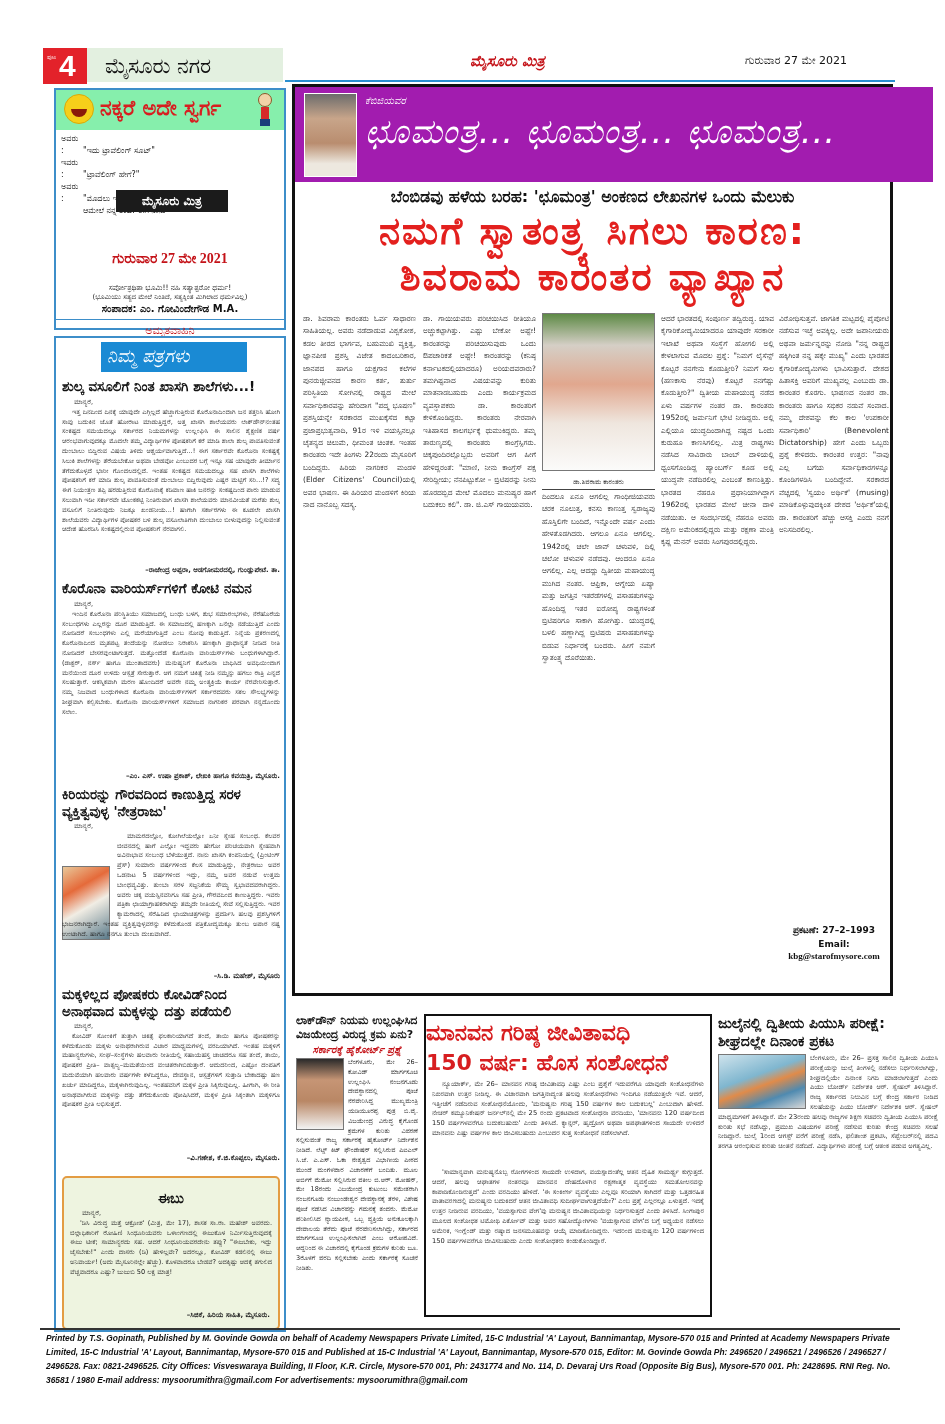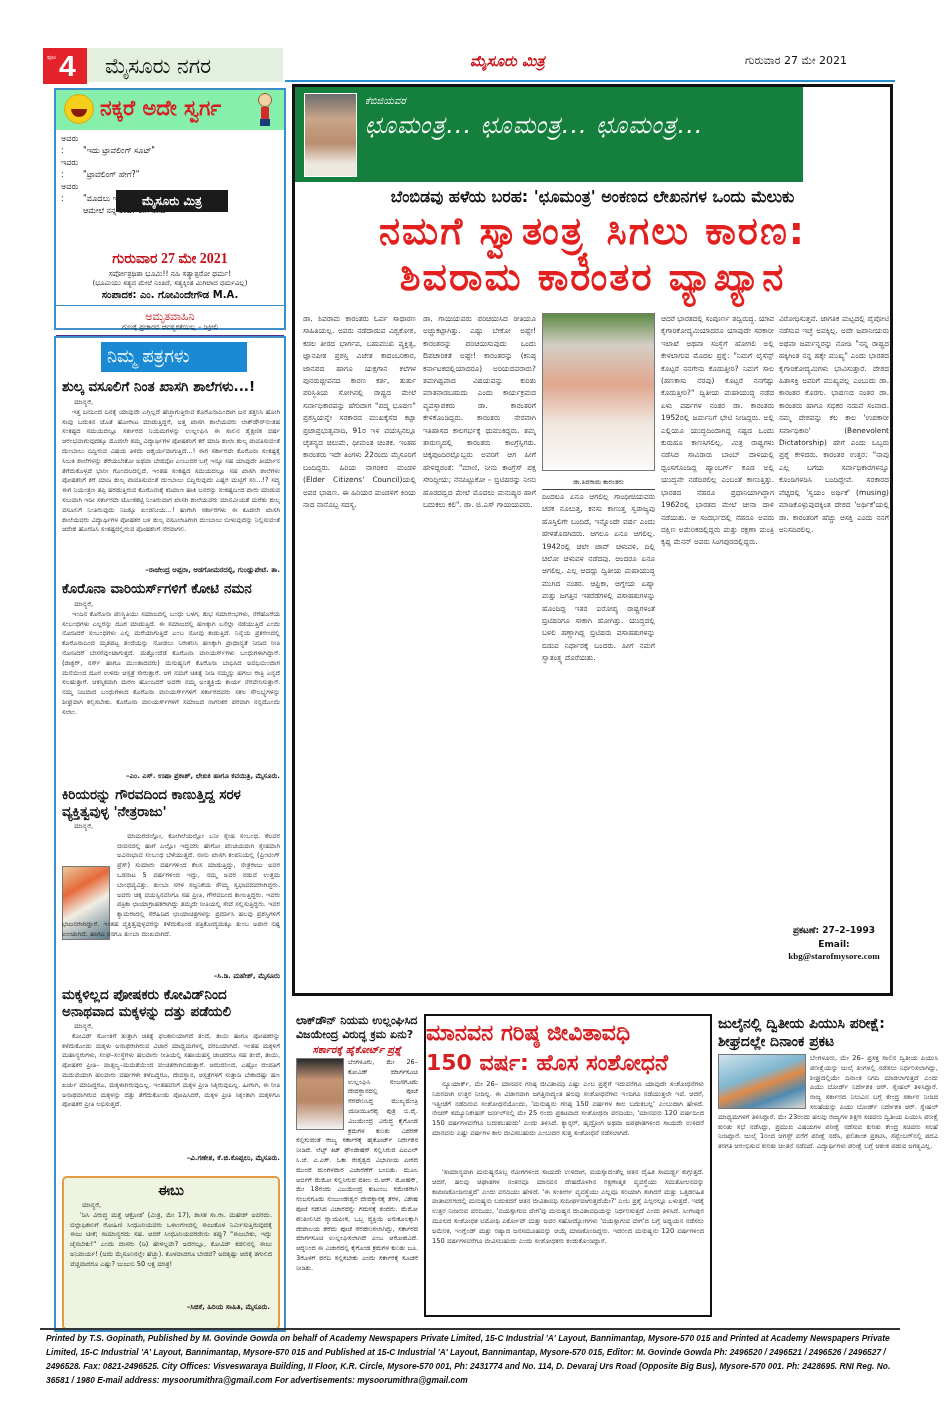--- a/index.html
+++ b/index.html
@@ -25,32 +25,32 @@
 .dancer .h{position:absolute;left:6px;top:0;width:14px;height:14px;border-radius:50%;background:#f1d3a7;border:1px solid #8a5a2a}
 .dancer .b{position:absolute;left:9px;top:14px;width:8px;height:12px;background:#d62a2a}
 .dancer .l{position:absolute;left:8px;top:26px;width:10px;height:7px;background:#1a3d7a}
 .jl{font-size:8px;line-height:12px;padding-left:5px}
 .jl b{display:inline-block;width:22px;font-weight:normal}
 #mast-box{position:absolute;left:60px;top:100px;width:112px;height:22px;background:#1b1b1b;color:#fff;font-size:12px;text-align:center;line-height:22px;font-weight:bold}
 .c{text-align:center}
 .redd{color:#c41218}
 .sep{border-top:1.5px solid #3d8ec9}
 #pr{top:336px;height:996px}
-#pr-head{position:absolute;left:45px;top:4px;width:146px;height:30px;background:#1a8ad4;color:#fff;font-size:18px;padding:3px 6px;}
+#pr-head{position:absolute;left:45px;top:4px;width:146px;height:30px;background:#1a8ad4;color:#fff;font-size:18px;padding:3px 6px;font-style:italic}
 .lt{position:absolute;left:6px;width:218px;font-size:13.5px;font-weight:bold;line-height:17px;text-align:left}
 .lp{position:absolute;left:6px;width:218px;font-size:6.6px;line-height:9.8px;color:#222;text-align:justify}
 .sig{text-align:right;font-weight:bold;font-size:7px}
 .photo1{position:absolute;left:6px;top:425px;width:48px;height:74px;background:linear-gradient(150deg,#e9c89a 0%,#e56a3a 30%,#f1ede4 55%,#5a7a8a 100%);border:1px solid #777}
 #eebu{position:absolute;left:6px;top:838px;width:218px;height:154px;border:2px solid #e39c43;border-radius:5px;background:#eef4e0}
 
 #art{left:292px;top:84px;width:601px;height:912px;border:3px solid #111}
-#art-head{position:absolute;left:0;top:0;width:508px;height:95px;background:#15803d}
+#art-head{position:absolute;left:0;top:0;width:638px;height:95px;background:#a21caf}
 .face{position:absolute;left:9px;top:6px;width:53px;height:84px;background:linear-gradient(180deg,#6c6c6c 0%,#c8a58a 30%,#b98d6f 60%,#ede8df 85%);border:1px solid #fff}
 #art-kbg{position:absolute;left:70px;top:8px;font-size:10px;color:#fff;font-style:italic}
-#art-col{position:absolute;left:70px;top:24px;font-size:24px;color:#fff;font-style:italic;letter-spacing:1px}
+#art-col{position:absolute;left:70px;top:24px;font-size:34px;color:#fff;font-style:italic;letter-spacing:1px}
 #art-sub{position:absolute;left:0;top:100px;width:595px;text-align:center;font-size:16px;font-weight:bold}
 .art-h{position:absolute;left:0;width:595px;text-align:center;font-size:38px;color:#e3201e;font-weight:bold;letter-spacing:2px}
 .acol{position:absolute;font-size:7.4px;line-height:12.4px;color:#222;text-align:justify}
 .photo2{position:absolute;left:247px;top:226px;width:113px;height:158px;background:linear-gradient(180deg,#5e8a46 0%,#d5cfc6 20%,#e1a78e 45%,#efe6de 70%,#fbfbfa 100%);border:1px solid #777}
 #cap2{position:absolute;left:247px;top:391px;width:113px;text-align:center;font-size:6.5px;border-bottom:1px solid #444;padding-bottom:3px}
 #art-end{position:absolute;left:484px;top:836px;width:110px;text-align:center;font-size:9px;font-weight:bold;line-height:14px}
 
 #lock{left:296px;top:1014px;width:122px;height:305px}
 #lock .h1{font-size:11px;font-weight:bold;line-height:14px}
 #lock .h2{font-size:10px;color:#c41218;font-weight:bold;font-style:italic;margin:2px 0 2px 0;text-align:center}
@@ -89,21 +89,21 @@
       </span>
   </div>
   <div style="padding-top:3px">
     <div class="jl"><b>ಅವರು :</b><span>"ಇದು ಟ್ರಾವೆಲಿಂಗ್ ಸೂಟ್"</span></div>
     <div class="jl"><b>ಇವರು :</b><span>"ಟ್ರಾವೆಲಿಂಗ್ ಹೇಗೆ?"</span></div>
     <div class="jl"><b>ಅವರು :</b><span>"ಮೊದಲು ಇದನ್ನು ಧರಿಸಿದ್ದು ನನ್ನ ತಾತ.</span></div>
     <div class="jl"><b></b><span>ಆಮೇಲೆ ನನ್ನ ತಂದೆ. ಈಗ ನಾನು"</span></div>
   </div>
   <div id="mast-box">ಮೈಸೂರು ಮಿತ್ರ</div>
   <div class="c redd" style="margin-top:34px;font:bold 14px 'Liberation Serif',serif">ಗುರುವಾರ 27 ಮೇ 2021</div>
-  <div class="c" style="font-size:7.5px;margin-top:2px">ಸರ್ವೋತ್ರಥಿತಾ ಭೂಮಿ!! ನಹಿ ಸತ್ಯಾತ್ಪರೋ ಧರ್ಮ!</div>
+  <div class="c" style="font-size:7.5px;margin-top:16px">ಸರ್ವೋತ್ರಥಿತಾ ಭೂಮಿ!! ನಹಿ ಸತ್ಯಾತ್ಪರೋ ಧರ್ಮ!</div>
   <div class="c" style="font-size:7px">(ಭೂಮಿಯು ಸತ್ಯದ ಮೇಲೆ ನಿಂತಿದೆ, ಸತ್ಯಕ್ಕಿಂತ ಮಿಗಿಲಾದ ಧರ್ಮವಿಲ್ಲ)</div>
   <div class="c" style="font-size:10px;font-weight:bold;margin:2px 0 4px">ಸಂಪಾದಕ: ಎಂ. ಗೋವಿಂದೇಗೌಡ M.A.</div>
   <div class="sep"></div>
   <div class="c redd" style="font-size:11px;margin-top:4px">ಅಮೃತವಾಹಿನಿ</div>
   <div class="c" style="font-size:7px;margin-bottom:4px">ಗುಣಕ್ಕೆ ಪ್ರಚಾರದ ಆವಶ್ಯಕತೆಯಿಲ್ಲ – ಡಿಕ್ರೀಲಿ</div>
   <div class="sep" style="border-color:#5a2a8a"></div>
   <div class="c" style="font-size:11px;color:#3a2a8a;margin-top:4px">ವೇದ ಸುಳ್ಳಾದರೂ ಗಾದೆ ಸುಳ್ಳಾಗದು</div>
   <div class="c" style="font-size:7px">ಚಿಂತೆ ಮಾಡಿದರೆ ಸಂತೆ ಸಾಗೀತೇ?</div>
 </div>
 
@@ -134,21 +134,21 @@
   <div class="lp sig" style="top:634px">–ಸಿ.ಡಿ. ಮಹೇಶ್, ಮೈಸೂರು</div>
 
   <div class="lt" style="top:648px">ಮಕ್ಕಳಿಲ್ಲದ ಪೋಷಕರು ಕೋವಿಡ್‌ನಿಂದ ಅನಾಥವಾದ ಮಕ್ಕಳನ್ನು ದತ್ತು ಪಡೆಯಲಿ</div>
   <div class="lp" style="top:684px;height:132px;overflow:hidden">
     <div style="padding-left:12px">ಮಾನ್ಯರೆ,</div>
     <div style="text-indent:10px">ಕೋವಿಡ್ ಸೋಂಕಿಗೆ ತುತ್ತಾಗಿ ಚಿಕಿತ್ಸೆ ಫಲಕಾರಿಯಾಗದೆ ತಂದೆ, ತಾಯಿ ಹಾಗೂ ಪೋಷಕರನ್ನು ಕಳೆದುಕೊಂಡು ಮಕ್ಕಳು ಅನಾಥರಾಗಿರುವ ವಿಚಾರ ಮಾಧ್ಯಮಗಳಲ್ಲಿ ವರದಿಯಾಗಿದೆ. ಇಂತಹ ಮಕ್ಕಳಿಗೆ ಮಹಾನ್ಯರುಗಳು, ಸಂಘ–ಸಂಸ್ಥೆಗಳು ಹಲವಾರು ರೀತಿಯಲ್ಲಿ ಸಹಾಯಹಸ್ತ ಚಾಚಿದರೂ ಸಹ ತಂದೆ, ತಾಯಿ, ಪೋಷಕರ ಪ್ರೀತಿ– ವಾತ್ಸಲ್ಯ–ಮಮತೆಯಿಂದ ವಂಚಿತರಾಗಿಬಿಡುತ್ತಾರೆ. ಆದುದರಿಂದ, ಎಷ್ಟೋ ದಂಪತಿಗೆ ಮದುವೆಯಾಗಿ ಹಲವಾರು ವರ್ಷಗಳೇ ಕಳೆದಿದ್ದರೂ, ದೇವಸ್ಥಾನ, ಆಸ್ಪತ್ರೆಗಳಿಗೆ ಸುತ್ತಾಡಿ ಬೇಕಾದಷ್ಟು ಹಣ ಖರ್ಚು ಮಾಡಿದ್ದರೂ, ಮಕ್ಕಳಾಗಿರುವುದಿಲ್ಲ. ಇಂತಹವರಿಗೆ ಮಕ್ಕಳ ಪ್ರೀತಿ ಸಿಕ್ಕಿರುವುದಿಲ್ಲ. ಹೀಗಾಗಿ, ಈ ರೀತಿ ಅನಾಥವಾಗಿರುವ ಮಕ್ಕಳನ್ನು ದತ್ತು ತೆಗೆದುಕೊಂಡು ಪೋಷಿಸಿದರೆ, ಮಕ್ಕಳ ಪ್ರೀತಿ ಸಿಕ್ಕಂತಾಗಿ ಮಕ್ಕಳಿಗೂ ಪೋಷಕರ ಪ್ರೀತಿ ಲಭಿಸುತ್ತದೆ.</div>
   </div>
   <div class="lp sig" style="top:816px">–ವಿ.ಗಣೇಶ, ಕೆ.ಜಿ.ಕೊಪ್ಪಲು, ಮೈಸೂರು.</div>
 
   <div id="eebu">
-    <div class="c" style="font-size:14px;font-weight:bold;margin-top:4px">ಈಬು</div>
+    <div class="c" style="font-size:14px;font-weight:bold;margin-top:12px">ಈಬು</div>
     <div class="lp" style="position:static;width:auto;padding:2px 6px;height:104px;overflow:hidden">
       <div style="padding-left:12px">ಮಾನ್ಯರೆ,</div>
       <div style="text-indent:10px">'ಡಿಸಿ ವಿರುದ್ಧ ಮತ್ತೆ ಆಕ್ರೋಶ' (ಮಿತ್ರ, ಮೇ 17), ಶಾಸಕ ಸಾ.ರಾ. ಮಹೇಶ್ ಅವರದು. ಜಿಲ್ಲಾಧಿಕಾರಿಗೆ ರೋಹಿಣಿ ಸಿಂಧೂರಿಯವರು ಒಳಾಂಗಣದಲ್ಲಿ ಈಜುಕೊಳ ನಿರ್ಮಿಸುತ್ತಿರುವುದಕ್ಕೆ ಈಜು ಟೀಕೆ; ಸಾಮಾನ್ಯರದು ಸಹ. ಆದರೆ ಸಿಂಧೂರಿಯವರದೇನು ತಪ್ಪು? "ಈಜಬೇಕು, ಇದ್ದು ಜೈಸಬೇಕು!" ಎಂದು ದಾಸರು (ಡಿ) ಹೇಳಿಲ್ಲವೇ? ಅದರಲ್ಲೂ, ಕೋವಿಡ್ ಕಡಲಿನಲ್ಲಿ ಈಜು ಅನಿವಾರ್ಯ! (ಅದು ಮೈಸೂರಿನಲ್ಲೇ ಹೆಚ್ಚು). ಕೊಳವಾದರೂ ಬೇಡವೆ? ಅದಕ್ಕಿಷ್ಟು ಆದಕ್ಕೆ ತಗುಲಿದ ವೆಚ್ಚವಾದರೂ ಎಷ್ಟು? ಜುಜುಬಿ 50 ಲಕ್ಷ ಮಾತ್ರ!</div>
     </div>
     <div class="lp sig" style="position:static;width:auto;padding:0 8px">–ಸಿಜಿಕೆ, ಹಿರಿಯ ಸಾಹಿತಿ, ಮೈಸೂರು.</div>
   </div>
 </div>
 
 <div id="art" class="abs">
   <div id="art-head">

